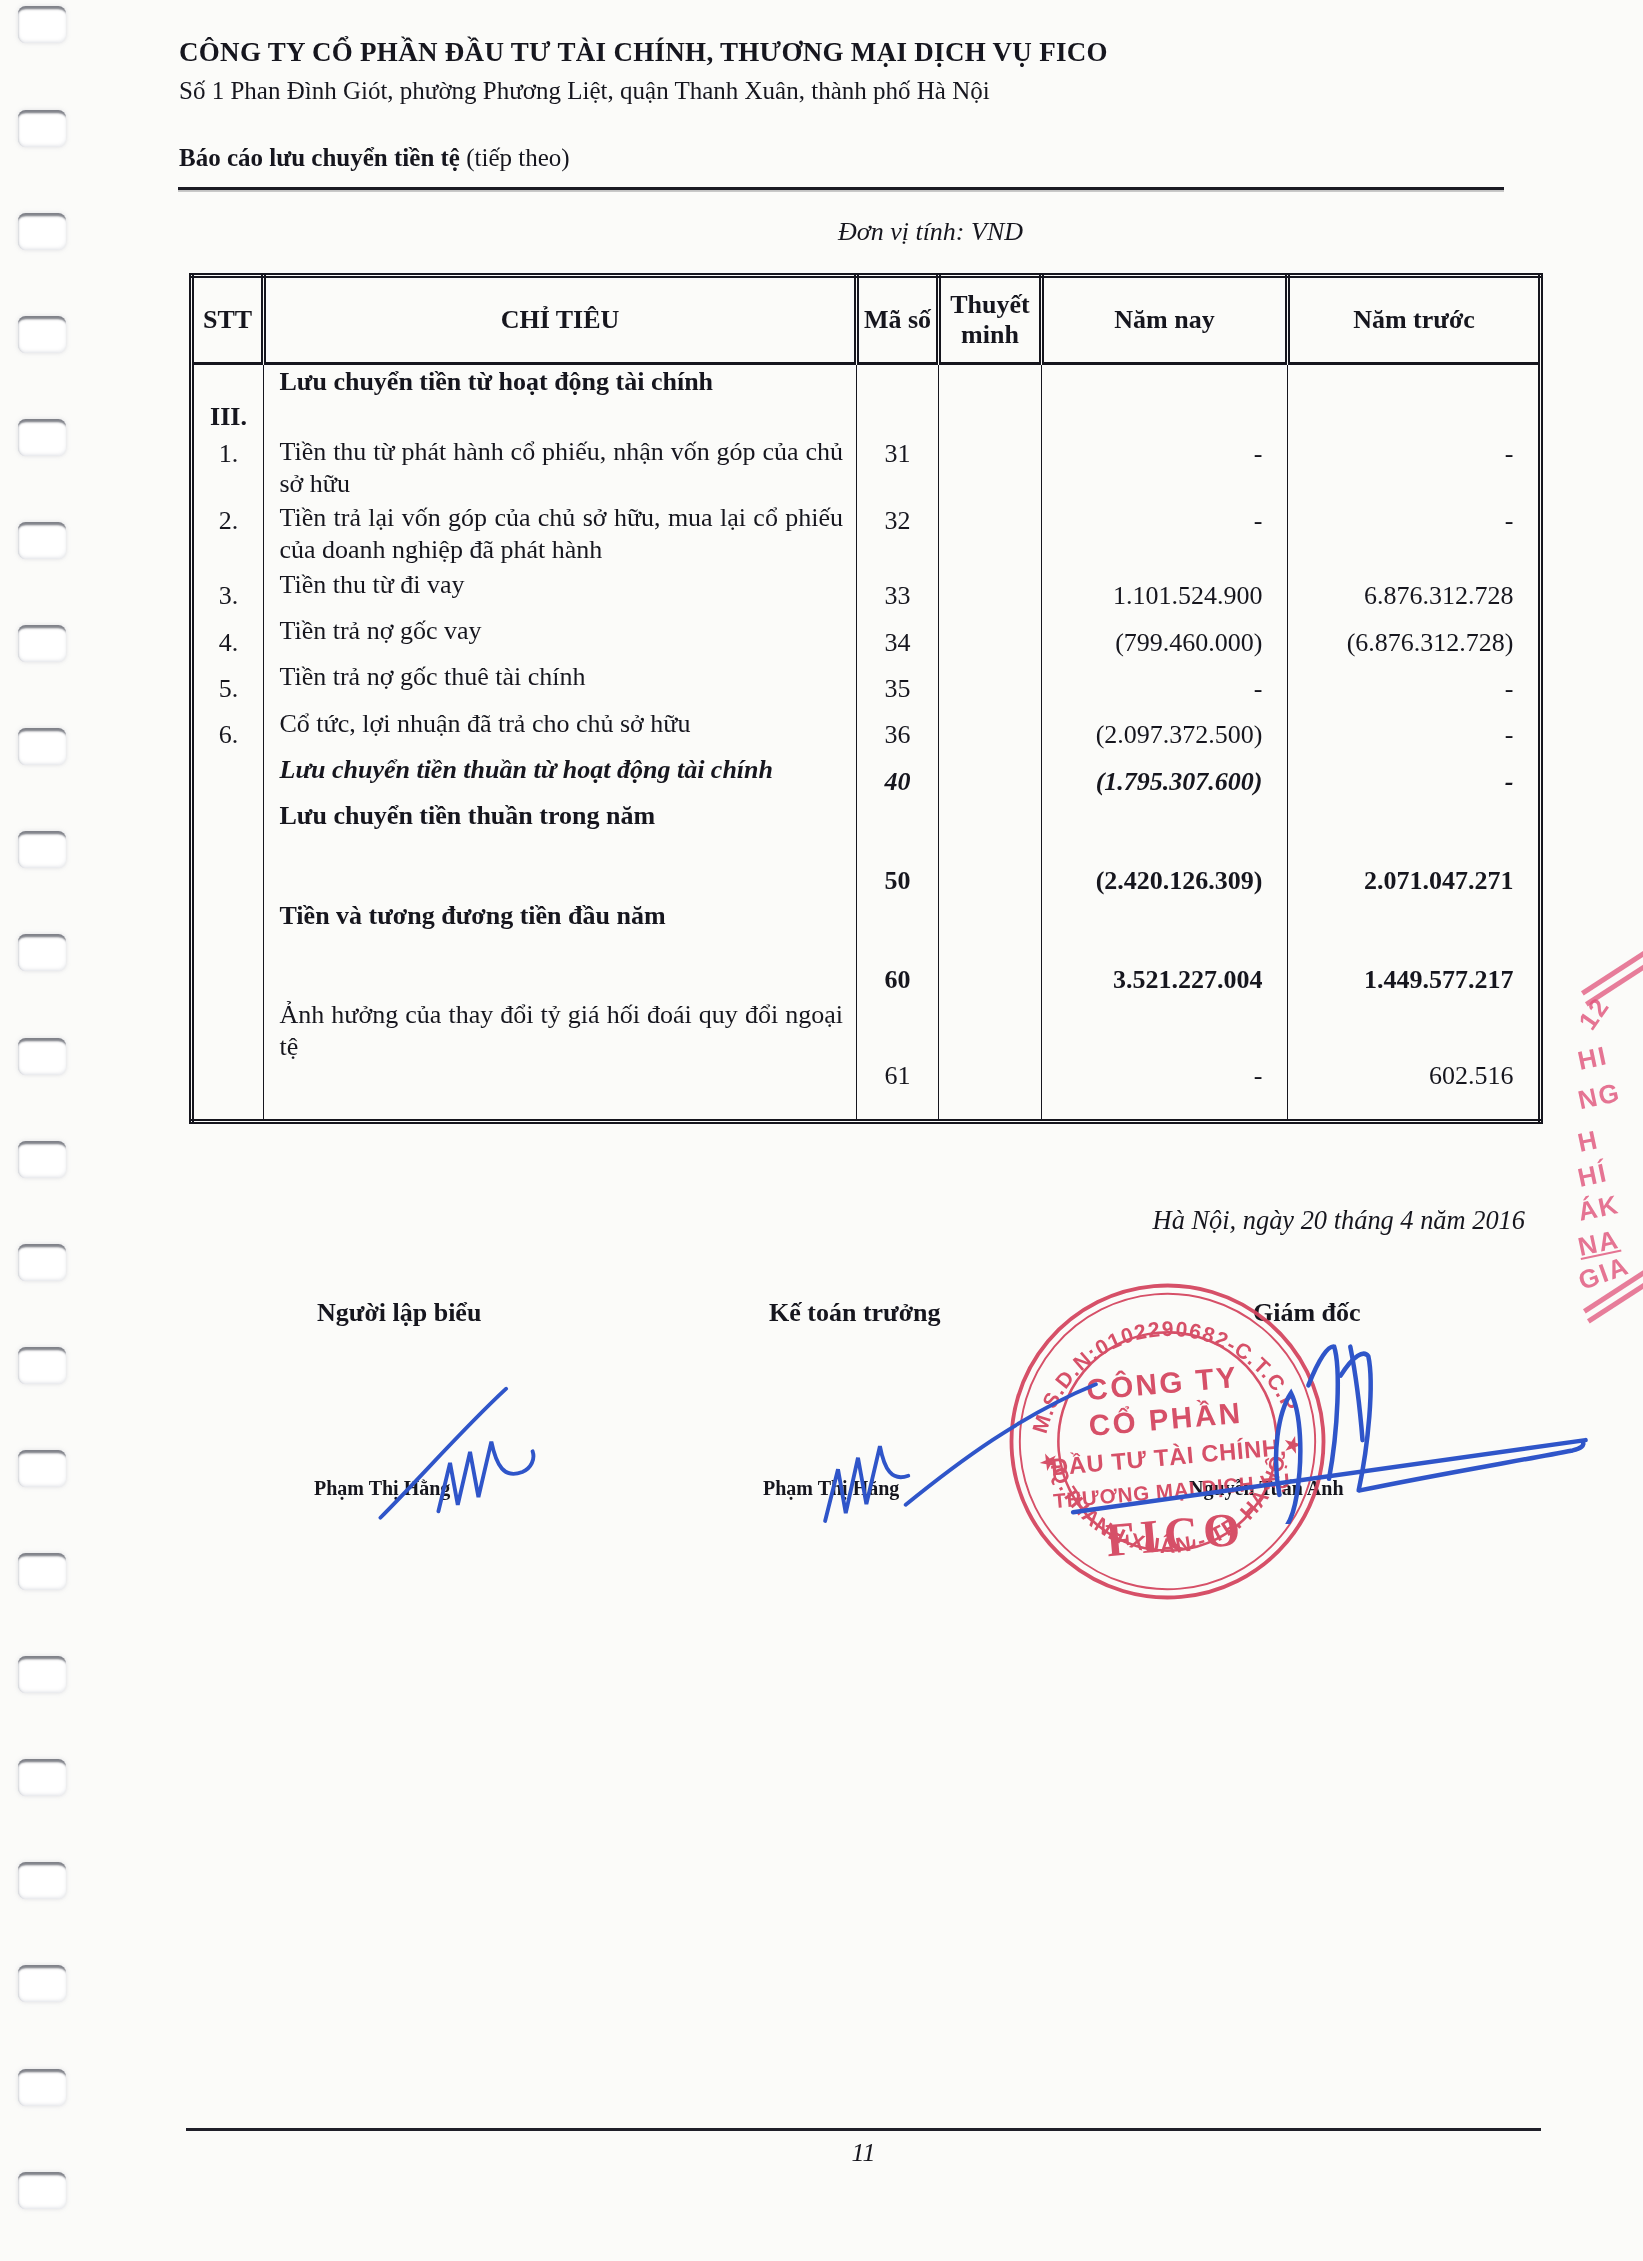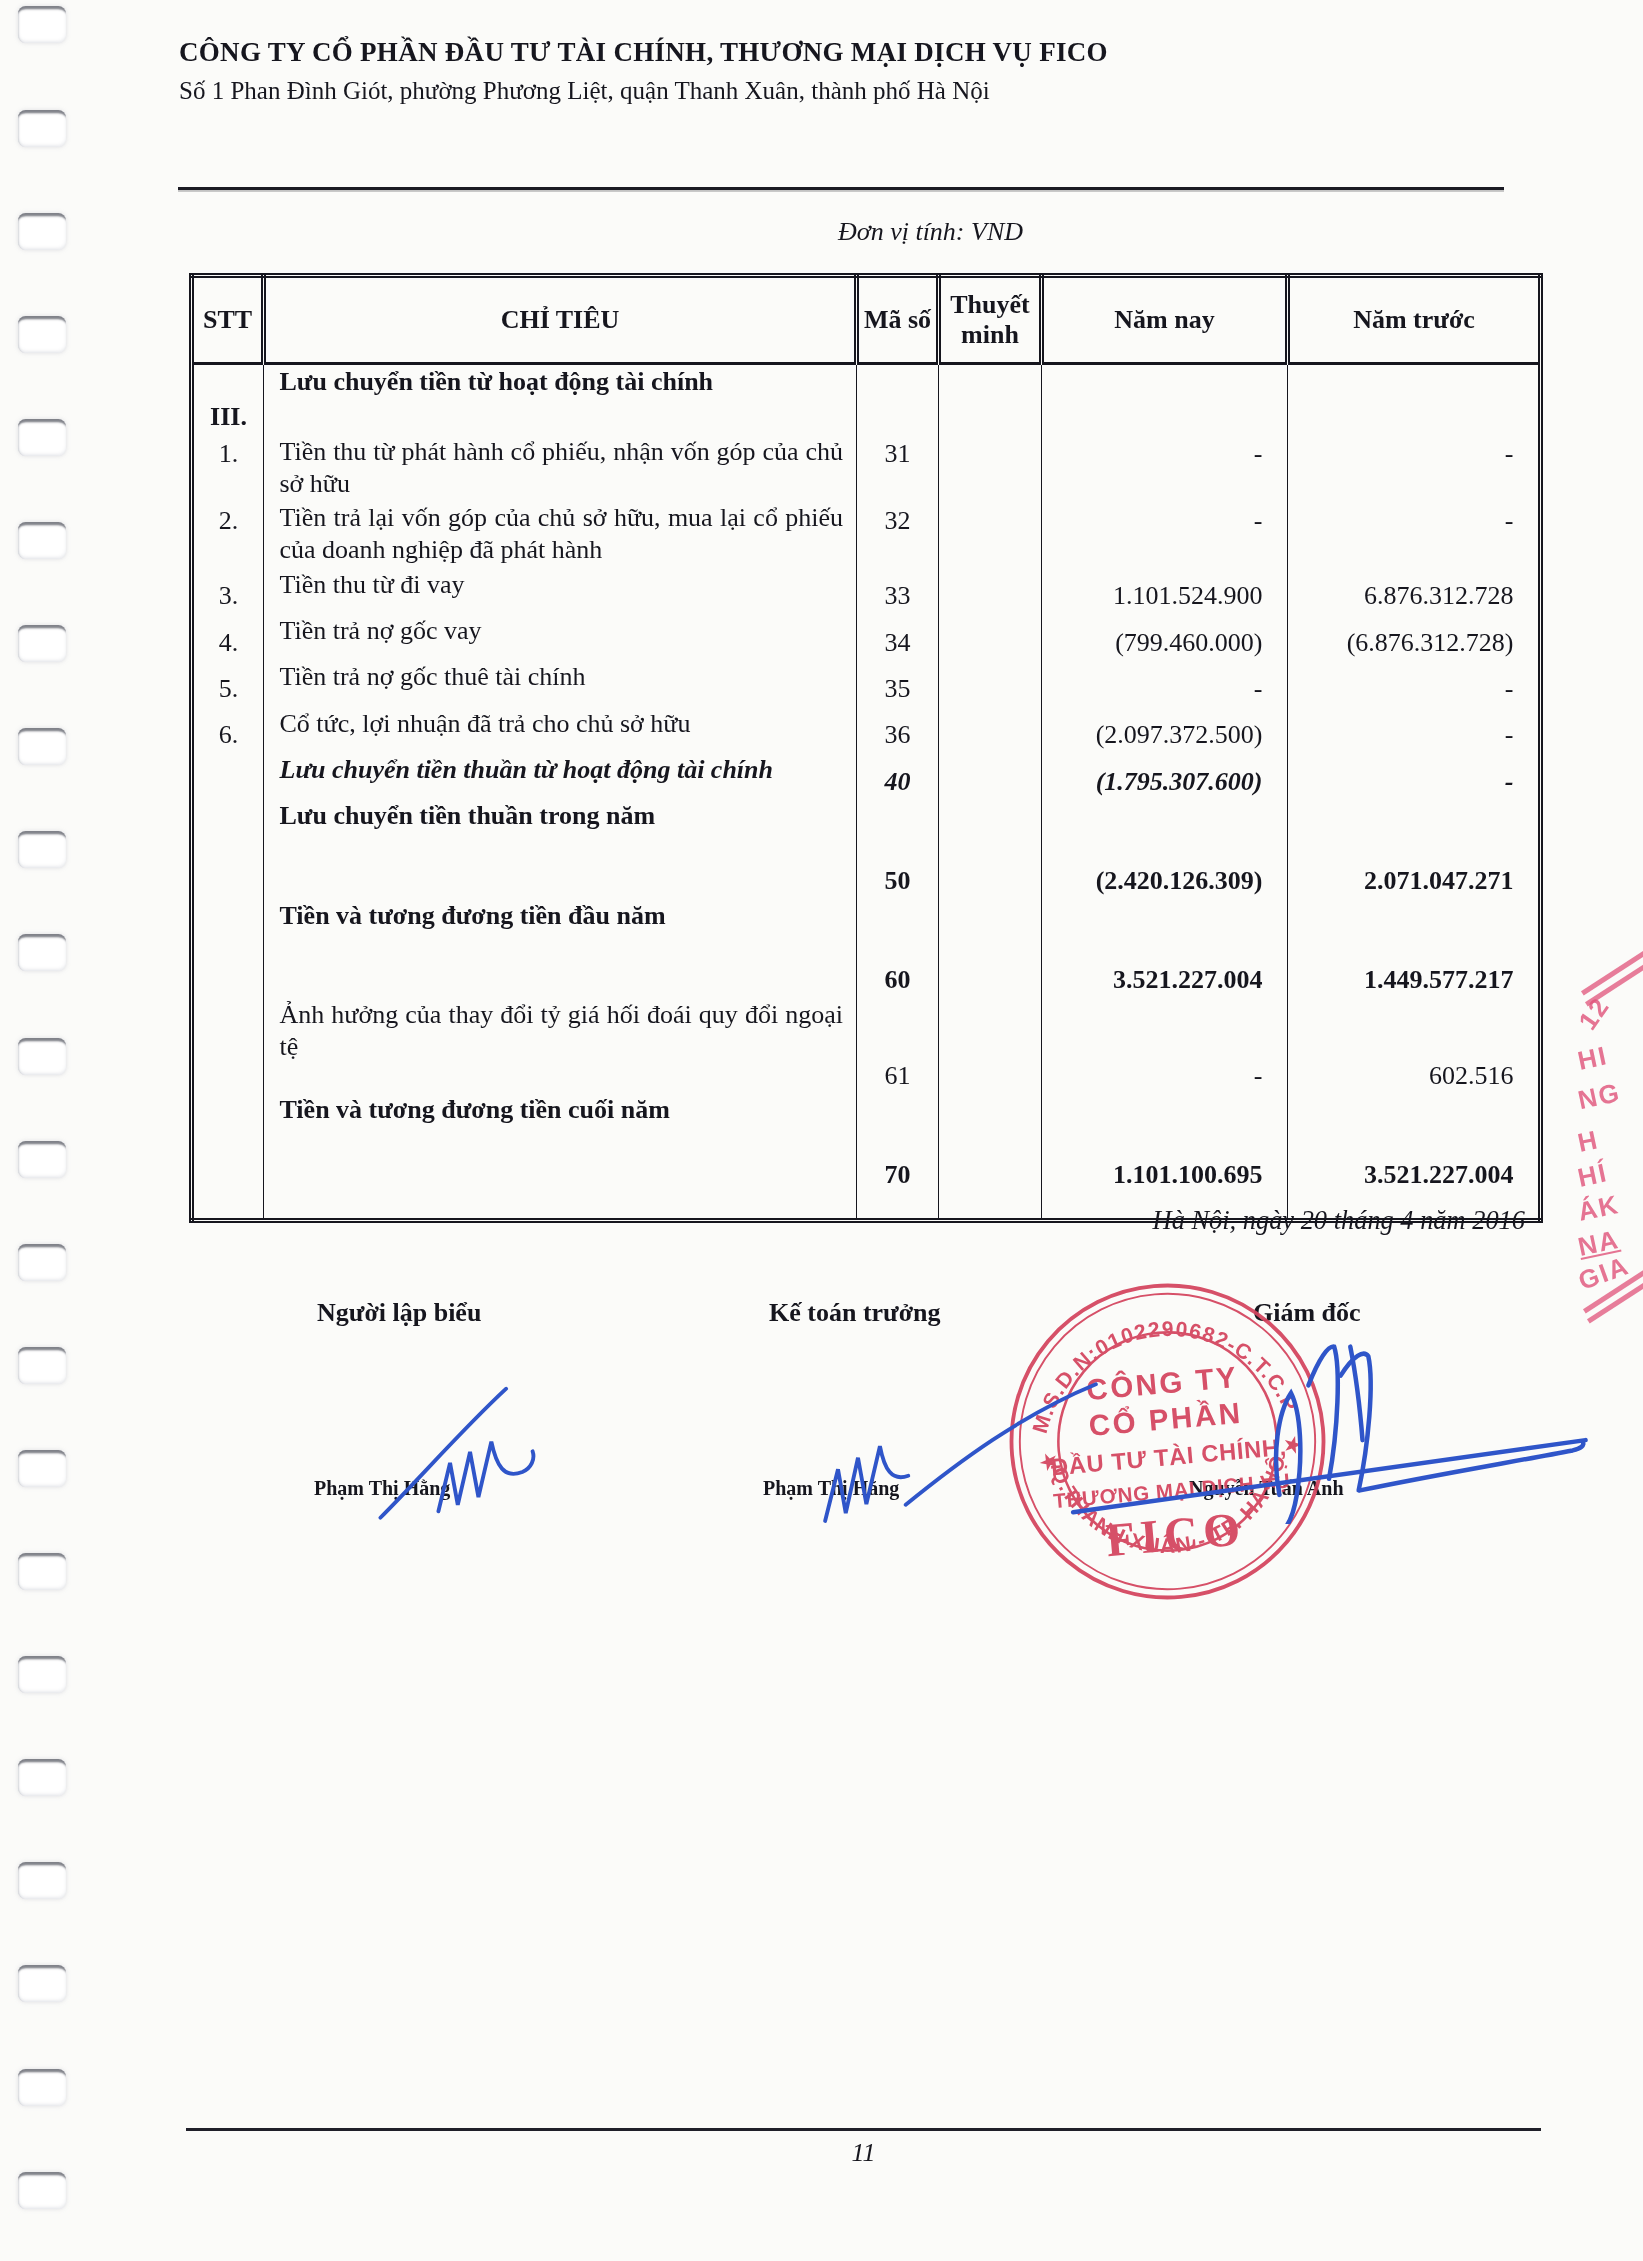--- a/index.html
+++ b/index.html
@@ -103,20 +103,21 @@
       <div class="hole" style="top: 1656px;"></div>
       <div class="hole" style="top: 1759px;"></div>
       <div class="hole" style="top: 1862px;"></div>
       <div class="hole" style="top: 1965px;"></div>
       <div class="hole" style="top: 2069px;"></div>
       <div class="hole" style="top: 2172px;"></div>
     </div>
 
   <div class="company">CÔNG TY CỔ PHẦN ĐẦU TƯ TÀI CHÍNH, THƯƠNG MẠI DỊCH VỤ FICO</div>
   <div class="address">Số 1 Phan Đình Giót, phường Phương Liệt, quận Thanh Xuân, thành phố Hà Nội</div>
+  <div class="report-title"><span class="rt-main">Báo cáo lưu chuyển tiền tệ</span><span> (tiếp theo)</span></div>
   <div class="head-rule"></div>
   <div class="unit">Đơn vị tính: VND</div>
 
   <table class="report">
     <colgroup>
       <col style="width:72px">
         <col style="width:593px">
         <col style="width:82px">
       <col style="width:103px">
         <col style="width:246px">
@@ -213,28 +214,20 @@
         <td class="c-cur">3.521.227.004</td>
         <td class="c-prev">1.449.577.217</td>
       </tr>
       <tr class="r-mid">
         <td class="c-stt"></td>
         <td class="c-label">Ảnh hưởng của thay đổi tỷ giá hối đoái quy đổi ngoại tệ</td>
         <td class="c-code">61</td>
         <td class="c-note"></td>
         <td class="c-cur">-</td>
         <td class="c-prev">602.516</td>
-      </tr>
-      <tr class="r-last">
-        <td class="c-stt"></td>
-        <td class="c-label">Tiền và tương đương tiền cuối năm</td>
-        <td class="c-code">70</td>
-        <td class="c-note"></td>
-        <td class="c-cur">1.101.100.695</td>
-        <td class="c-prev">3.521.227.004</td>
       </tr>
     </tbody>
   </table>
 
   <div class="date-line">Hà Nội, ngày 20 tháng 4 năm 2016</div>
   <div class="sig-title t1">Người lập biểu</div>
   <div class="sig-title t2">Kế toán trưởng</div>
   <div class="sig-title t3">Giám đốc</div>
 
   <svg class="stamp" viewBox="0 0 500 500">

